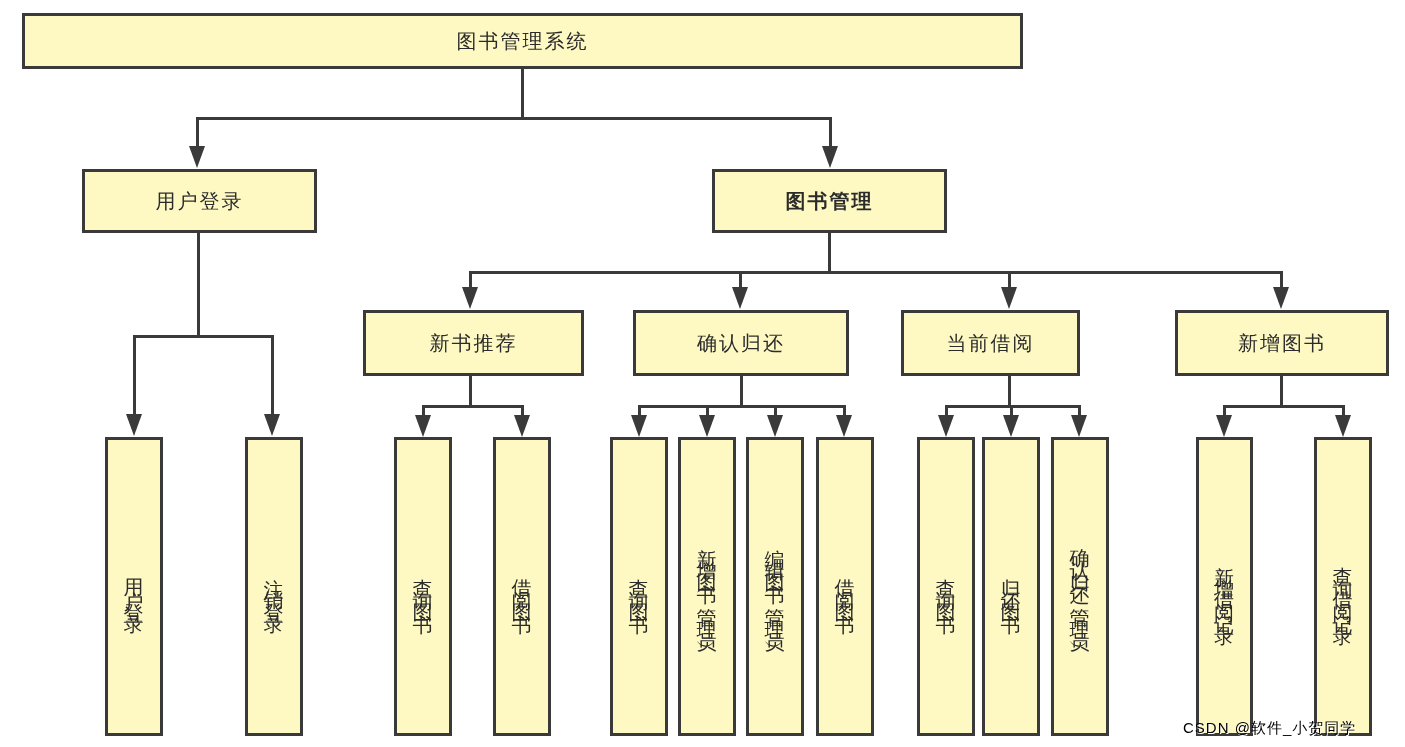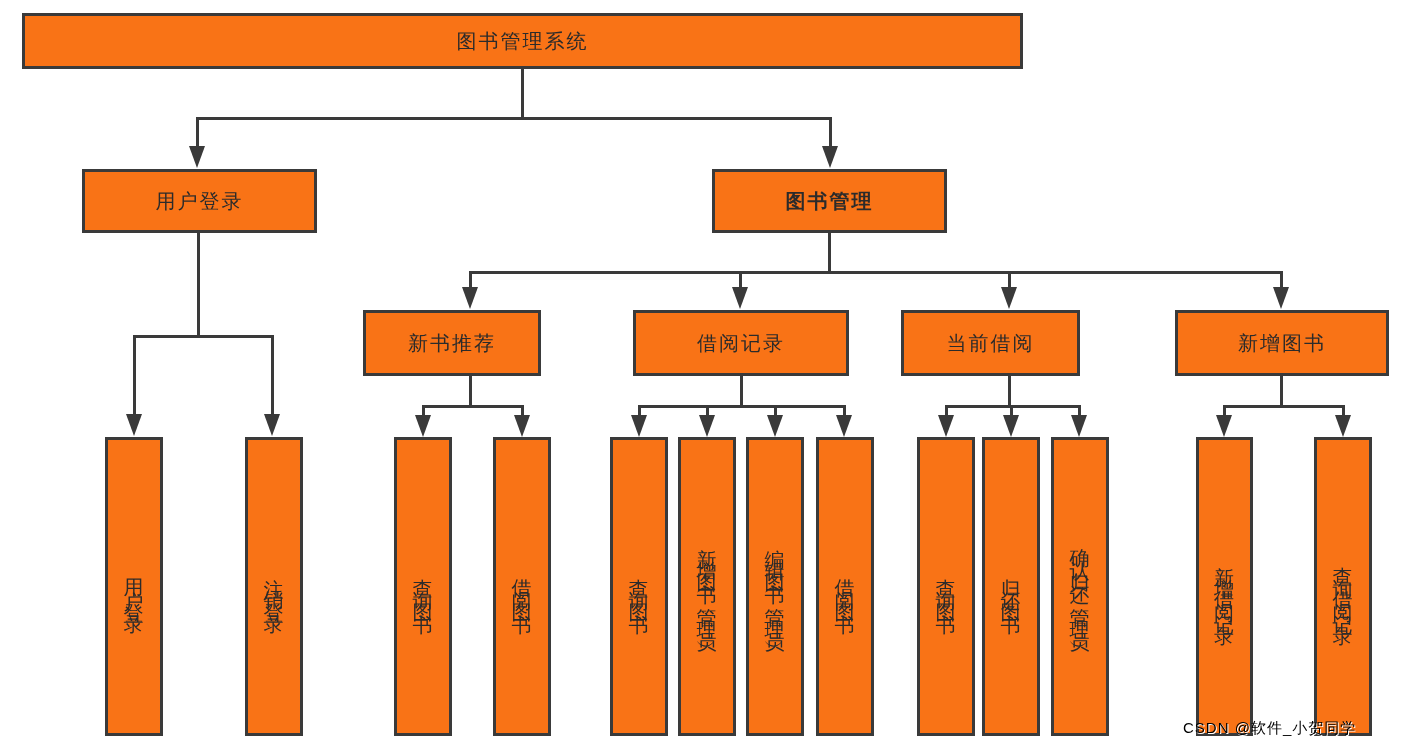--- a/index.html
+++ b/index.html
@@ -3,21 +3,21 @@
 <meta charset="utf-8">
 <style>
   html,body{margin:0;padding:0;}
   body{
     width:1405px;height:747px;position:relative;overflow:hidden;
     background:#ffffff;
     font-family:"Liberation Sans",sans-serif;
   }
   .node{
     position:absolute;box-sizing:border-box;
-    border:3px solid #3a3a3a;background:#f97316;
+    border:3px solid #3a3a3a;background:#fef9c3;
     display:flex;align-items:center;justify-content:center;
     color:#2b2b2b;
   }
   .hnode{font-size:20px;letter-spacing:2px;white-space:nowrap;}
   .vnode{
     writing-mode:vertical-rl;text-orientation:mixed;
     font-size:20px;letter-spacing:12px;line-height:1;
   }
   .hl{position:absolute;height:3px;background:#3a3a3a;}
   .vl{position:absolute;width:3px;background:#3a3a3a;}
@@ -34,23 +34,23 @@
 </style>
 </head>
 <body>
 
 <div class="node hnode" style="left:22px;top:13px;width:1001px;height:56px;">图书管理系统</div>
 
 <div class="node hnode" style="left:82px;top:169px;width:235px;height:64px;">用户登录</div>
 
 <div class="node hnode" style="left:712px;top:169px;width:235px;height:64px;font-weight:bold;">图书管理</div>
 
-<div class="node hnode" style="left:363px;top:310px;width:178px;height:66px;">新书推荐</div>
+<div class="node hnode" style="left:363px;top:310px;width:221px;height:66px;">新书推荐</div>
 
-<div class="node hnode" style="left:633px;top:310px;width:216px;height:66px;">借阅记录</div>
+<div class="node hnode" style="left:633px;top:310px;width:216px;height:66px;">确认归还</div>
 
 <div class="node hnode" style="left:901px;top:310px;width:179px;height:66px;">当前借阅</div>
 
 <div class="node hnode" style="left:1175px;top:310px;width:214px;height:66px;">新增图书</div>
 
 <div class="node vnode" style="left:105px;top:437px;width:58px;height:299px;">用户登录</div>
 <div class="node vnode" style="left:245px;top:437px;width:58px;height:299px;">注销登录</div>
 
 <div class="node vnode" style="left:394px;top:437px;width:58px;height:299px;">查询图书</div>
 <div class="node vnode" style="left:493px;top:437px;width:58px;height:299px;">借阅图书</div>

